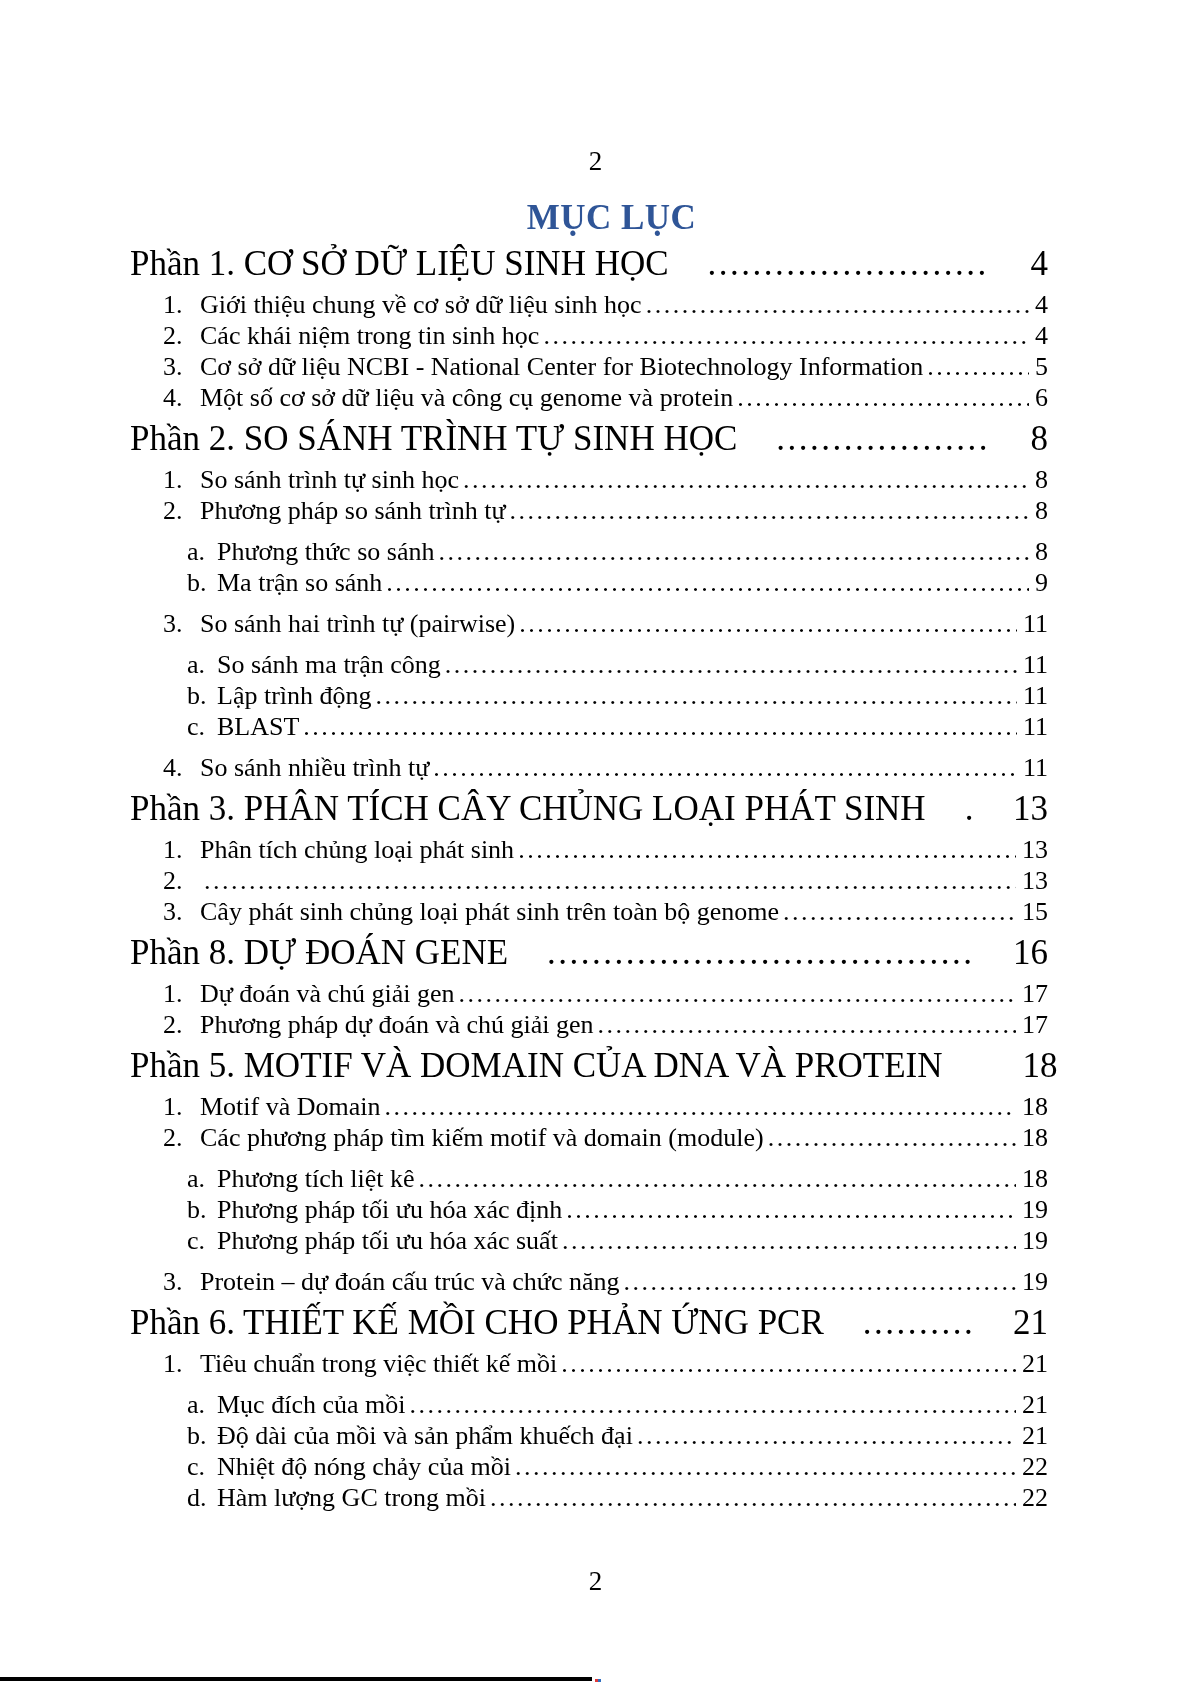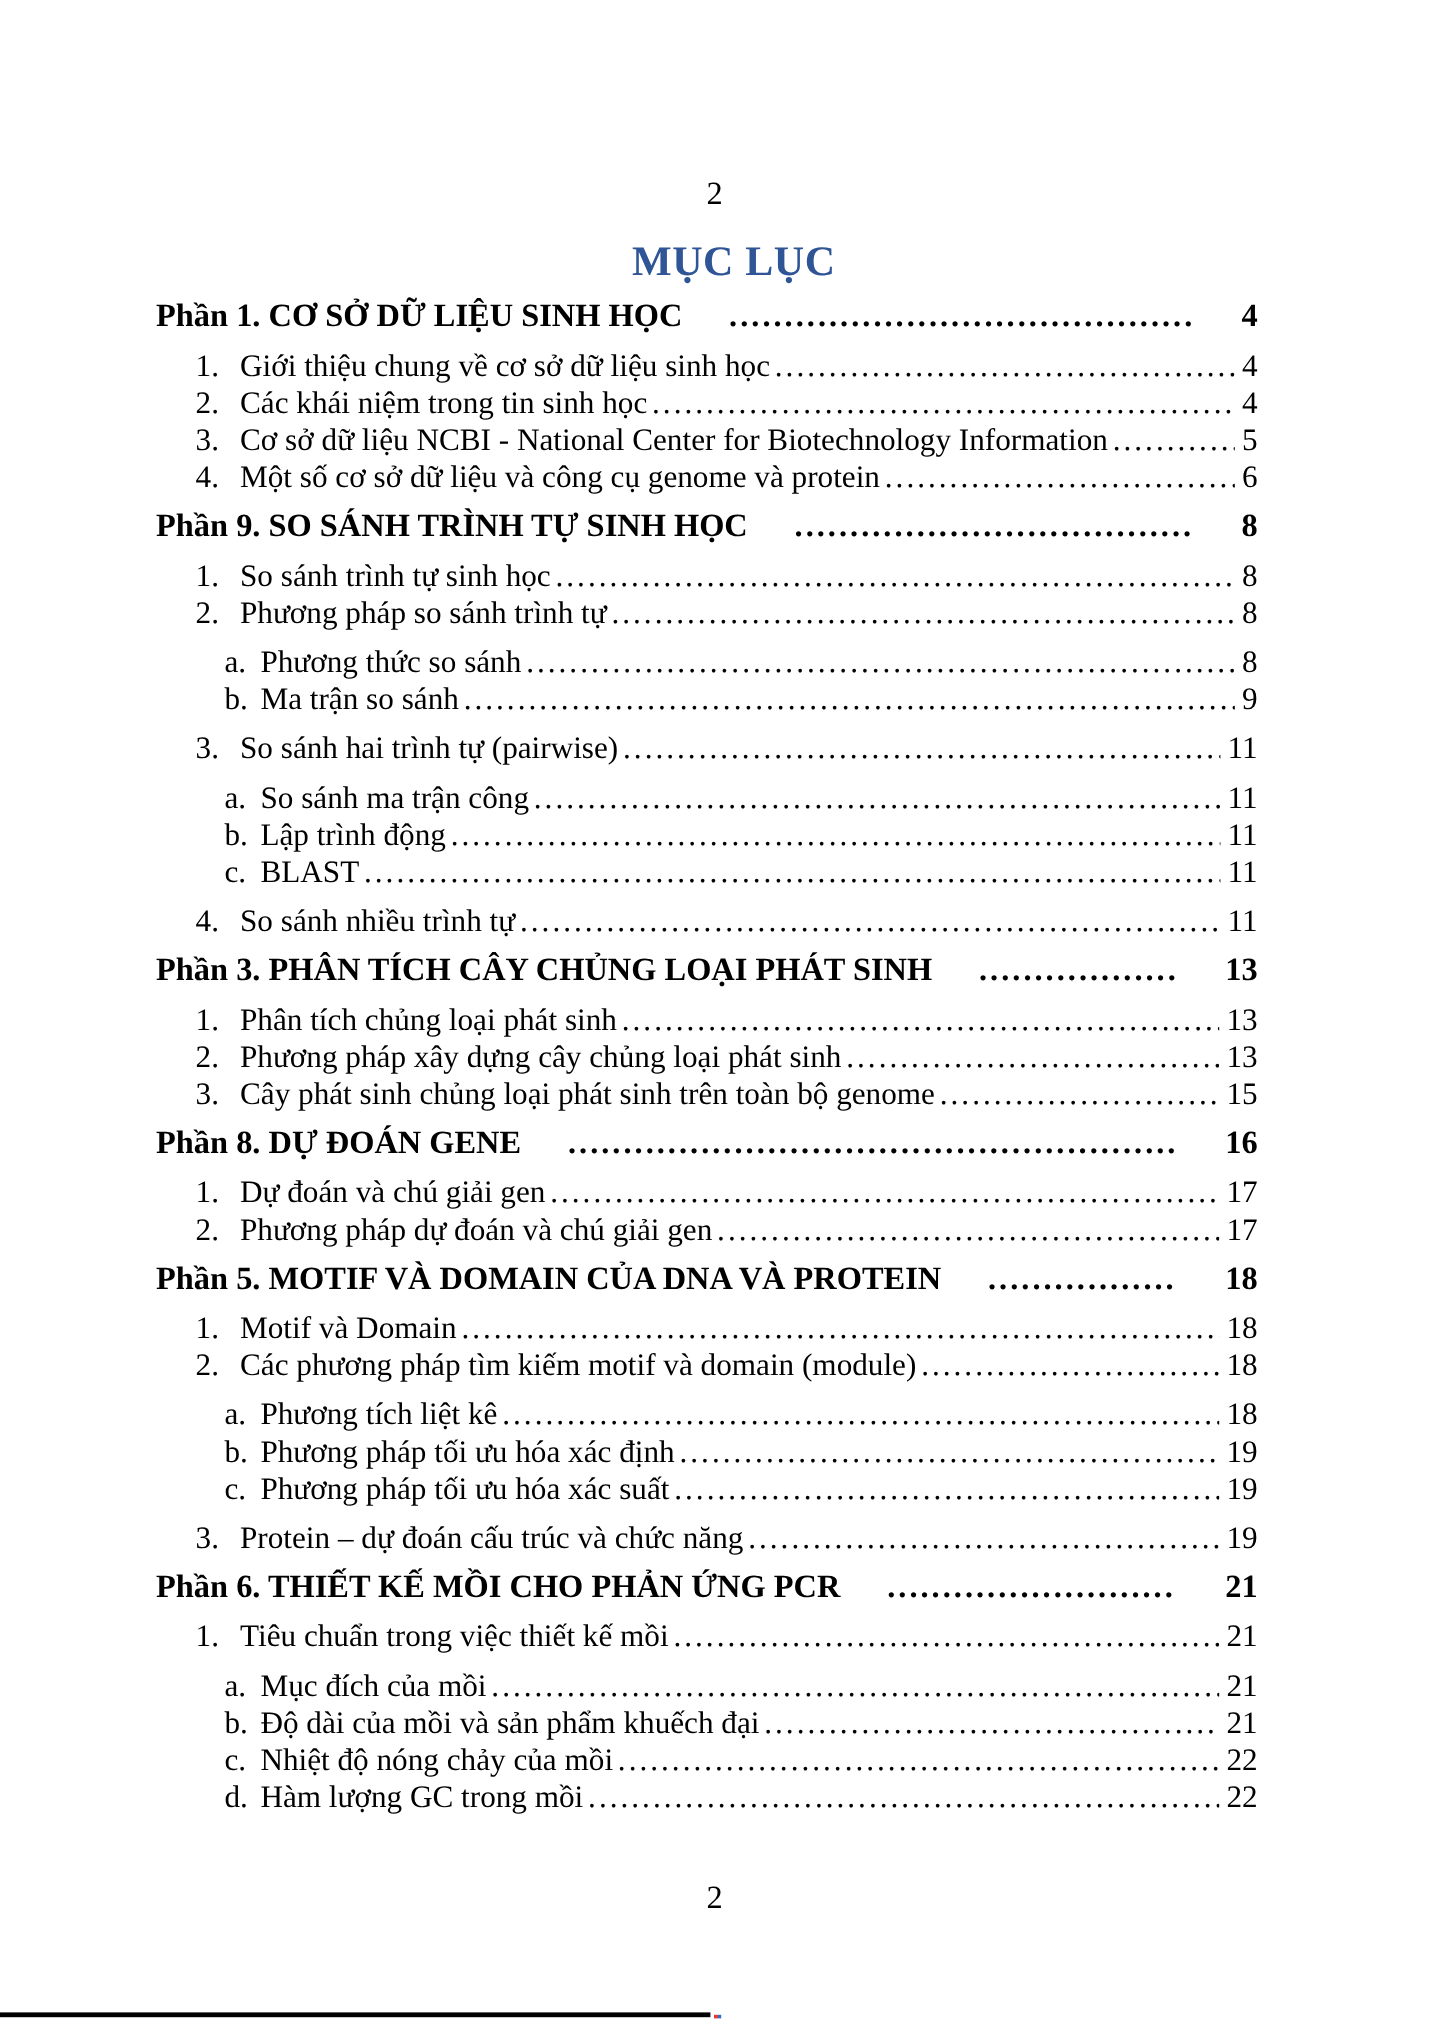--- a/index.html
+++ b/index.html
@@ -35,22 +35,22 @@
     margin-right: 143px; 
   }
   .toc-row {
     display: flex;
     align-items: baseline;
     font-size: 26px;
     line-height: 31px;
     white-space: nowrap;
   }
   .toc-row.section {
-    font-weight: bold;
-    font-size: 27px;
+    font-weight: normal;
+    font-size: 35px;
     margin-top: 10px;
     margin-bottom: 10px;
     gap: 35px;
   }
   .toc-row.lvl1 { padding-left: 33px; }
   .toc-row.lvl2 { padding-left: 57px; }
   .toc-row.group-gap { margin-top: 10px; }
   .toc-row .marker { flex: 0 0 auto; }
   .toc-row.lvl1 .marker { width: 37px; }
   .toc-row.lvl2 .marker { width: 30px; }
@@ -118,21 +118,21 @@
         <span class="leader">............................................................................................................................................................................................................................</span>
         <span class="pagenum">5</span>
       </div>
       <div class="toc-row lvl1">
         <span class="marker">4.</span>
         <span class="label">Một số cơ sở dữ liệu và công cụ  genome và protein</span>
         <span class="leader">............................................................................................................................................................................................................................</span>
         <span class="pagenum">6</span>
       </div>
       <div class="toc-row section">
-        <span class="label">Phần 9. SO SÁNH TRÌNH TỰ SINH HỌC</span>
+        <span class="label">Phần 2. SO SÁNH TRÌNH TỰ SINH HỌC</span>
         <span class="leader">............................................................................................................................................................................................................................</span>
         <span class="pagenum">8</span>
       </div>
       <div class="toc-row lvl1">
         <span class="marker">1.</span>
         <span class="label">So sánh trình tự sinh học</span>
         <span class="leader">............................................................................................................................................................................................................................</span>
         <span class="pagenum">8</span>
       </div>
       <div class="toc-row lvl1">
@@ -189,21 +189,20 @@
         <span class="pagenum">13</span>
       </div>
       <div class="toc-row lvl1">
         <span class="marker">1.</span>
         <span class="label">Phân tích chủng loại phát sinh</span>
         <span class="leader">............................................................................................................................................................................................................................</span>
         <span class="pagenum">13</span>
       </div>
       <div class="toc-row lvl1">
         <span class="marker">2.</span>
-        <span class="label">Phương pháp xây dựng cây chủng loại phát sinh</span>
         <span class="leader">............................................................................................................................................................................................................................</span>
         <span class="pagenum">13</span>
       </div>
       <div class="toc-row lvl1">
         <span class="marker">3.</span>
         <span class="label">Cây phát sinh chủng loại phát sinh trên toàn bộ genome</span>
         <span class="leader">............................................................................................................................................................................................................................</span>
         <span class="pagenum">15</span>
       </div>
       <div class="toc-row section">

